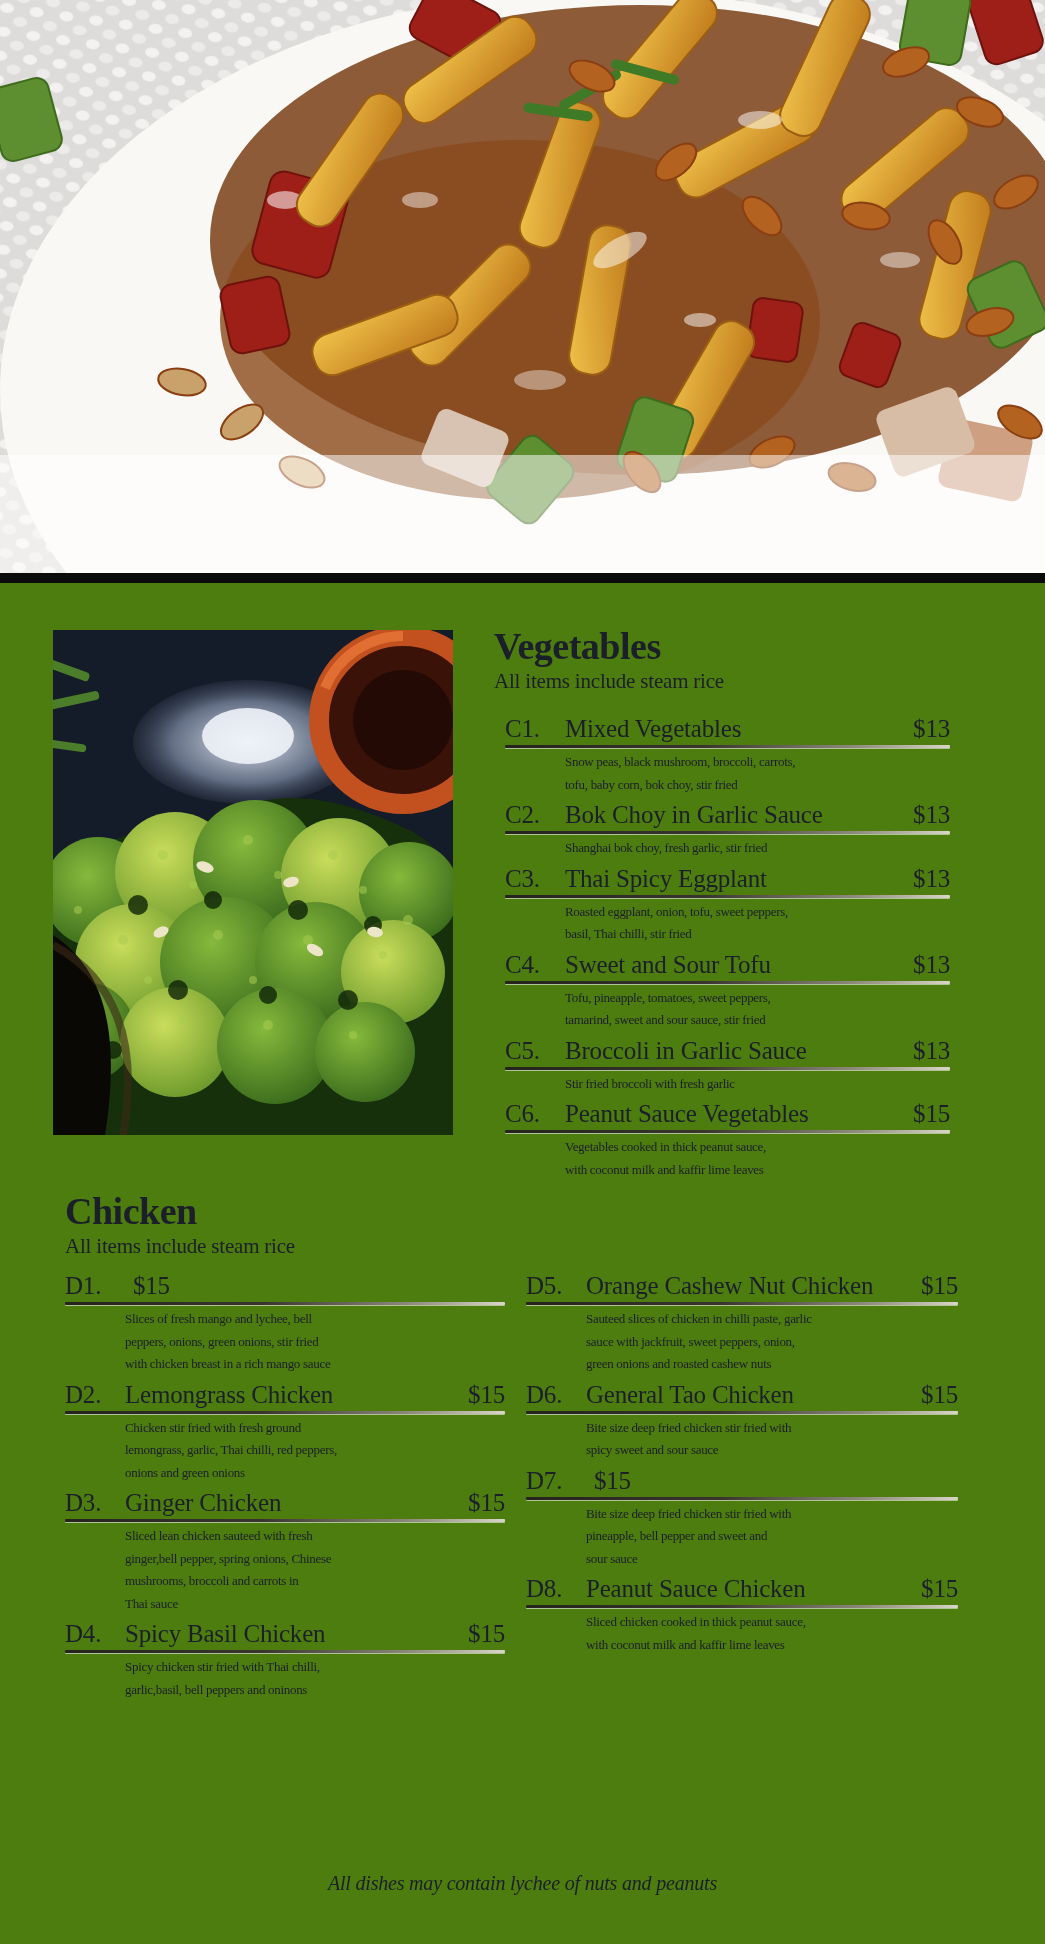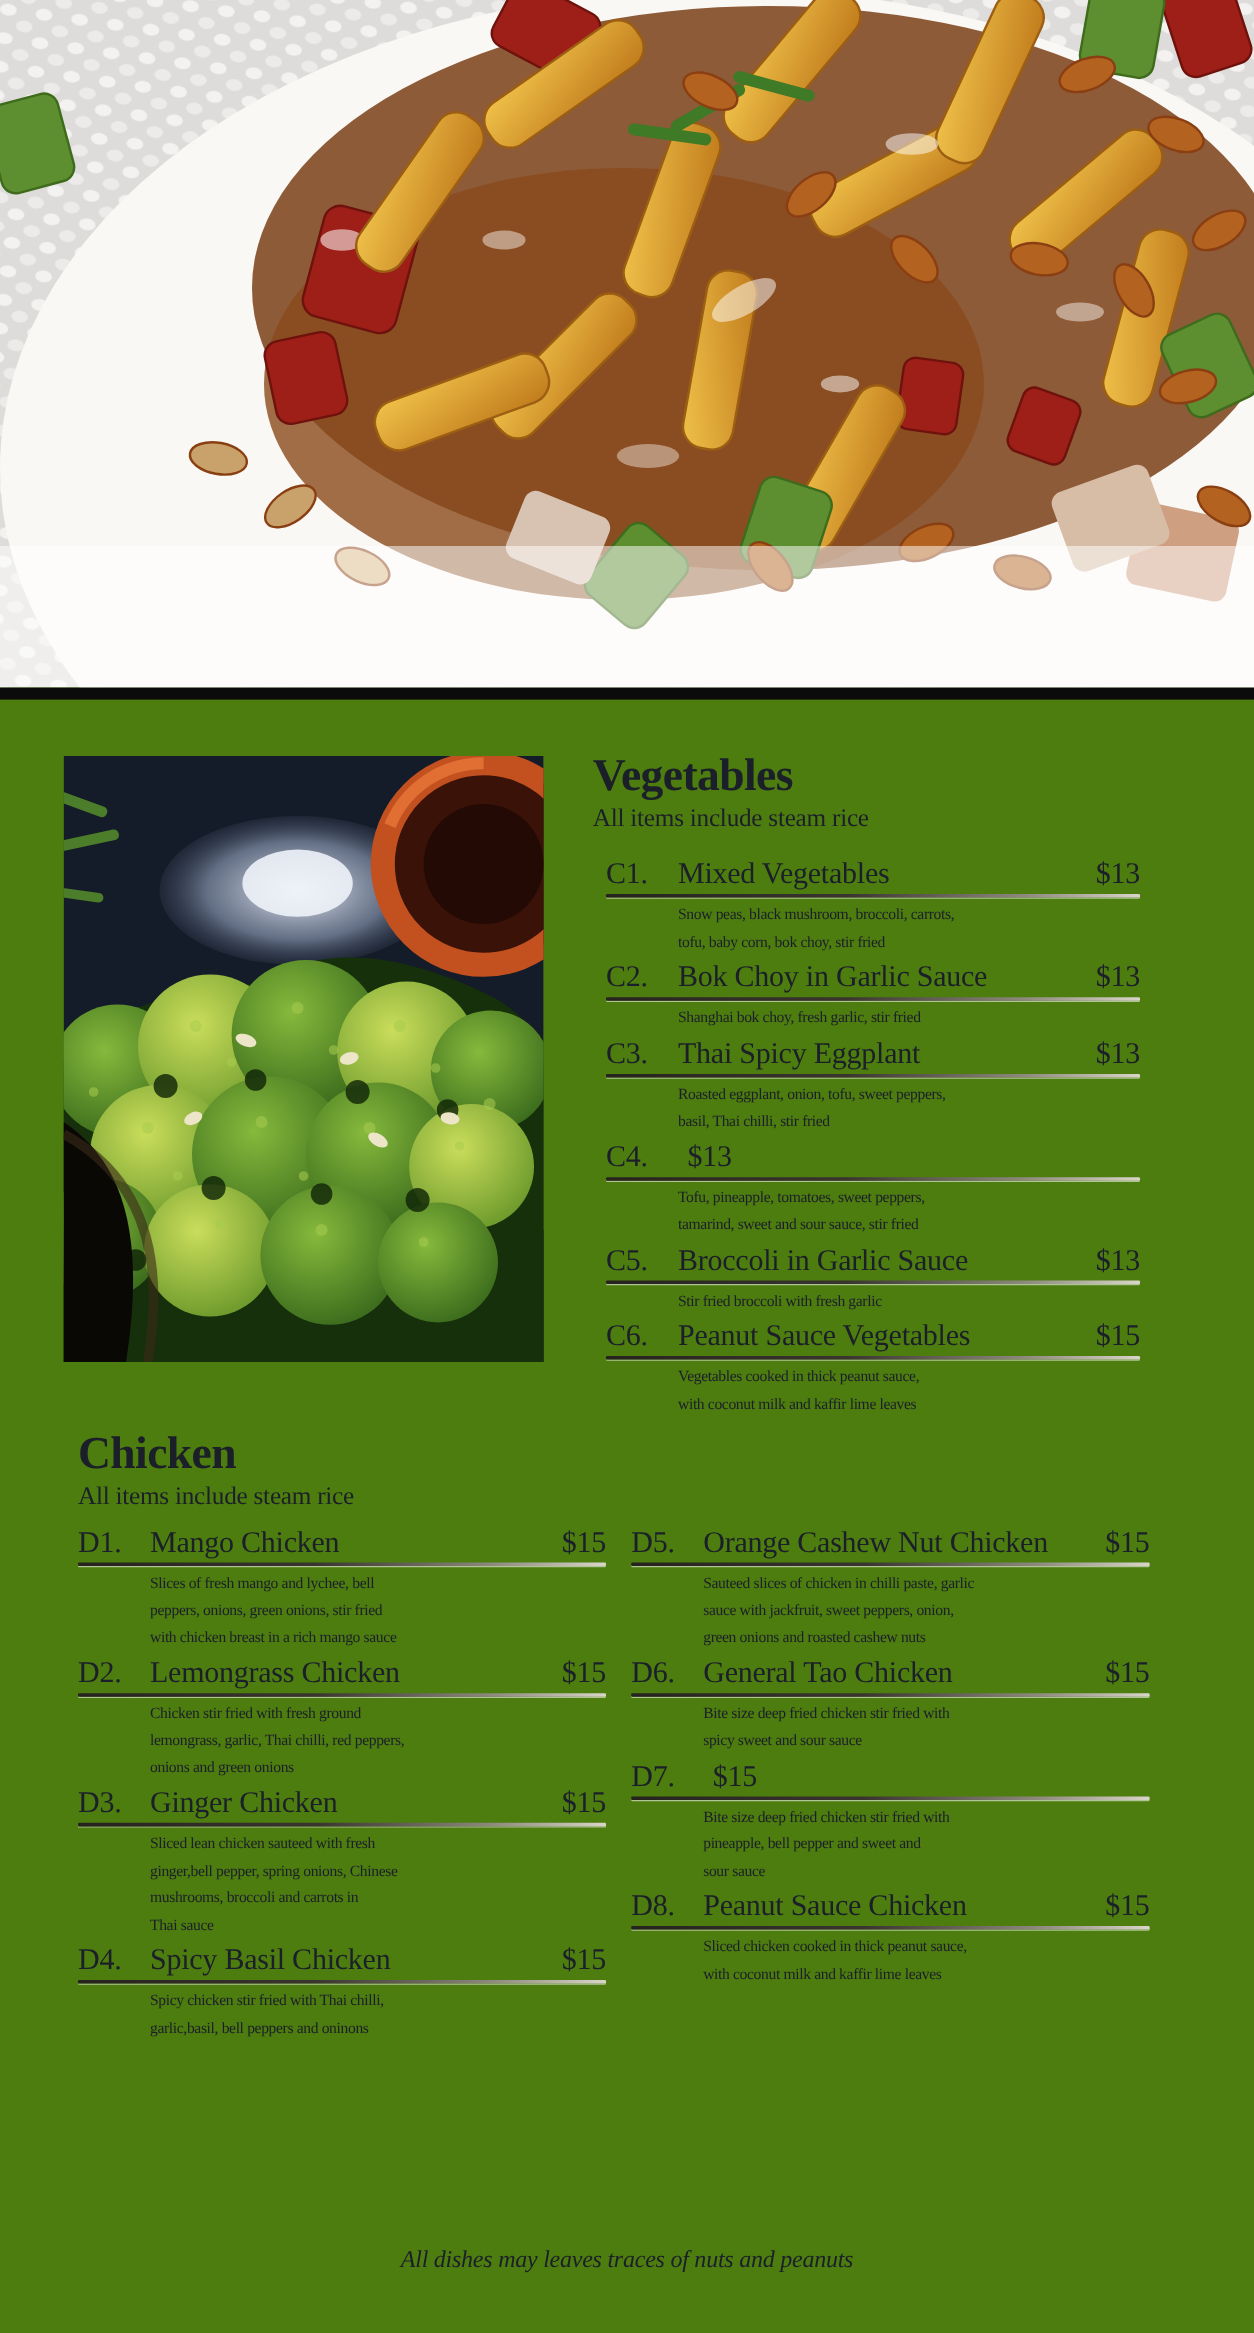--- a/index.html
+++ b/index.html
@@ -281,20 +281,21 @@
           <div class="m-rule"></div>
           <div class="m-desc">
             <div>Roasted eggplant, onion, tofu, sweet peppers,</div>
             <div>basil, Thai chilli, stir fried</div>
           </div>
         </div>
 
         <div class="menu-item">
           <div class="m-head">
             <span class="m-code">C4.</span>
+            <span class="m-name">Sweet and Sour Tofu</span>
             <span class="m-price">$13</span>
           </div>
           <div class="m-rule"></div>
           <div class="m-desc">
             <div>Tofu, pineapple, tomatoes, sweet peppers,</div>
             <div>tamarind, sweet and sour sauce, stir fried</div>
           </div>
         </div>
 
         <div class="menu-item">
@@ -326,21 +327,20 @@
 
   <div class="section sec-chicken">
     <h2 class="sec-title">Chicken</h2>
     <div class="sec-sub">All items include steam rice</div>
     <div class="items">
       <div class="col col-left">
 
           <div class="menu-item">
             <div class="m-head">
               <span class="m-code">D1.</span>
-              <span class="m-name">Mango Chicken</span>
               <span class="m-price">$15</span>
             </div>
             <div class="m-rule"></div>
             <div class="m-desc">
               <div>Slices of fresh mango and lychee, bell</div>
               <div>peppers, onions, green onions, stir fried</div>
               <div>with chicken breast in a rich mango sauce</div>
             </div>
           </div>
 
@@ -437,15 +437,15 @@
             <div class="m-rule"></div>
             <div class="m-desc">
               <div>Sliced chicken cooked in thick peanut sauce,</div>
               <div>with coconut milk and kaffir lime leaves</div>
             </div>
           </div>
         </div>
     </div>
   </div>
 
-  <div class="footer">All dishes may leaves traces of nuts and peanuts</div>
+  <div class="footer">All dishes may contain lychee of nuts and peanuts</div>
 
 </div>
 
 </body></html>

